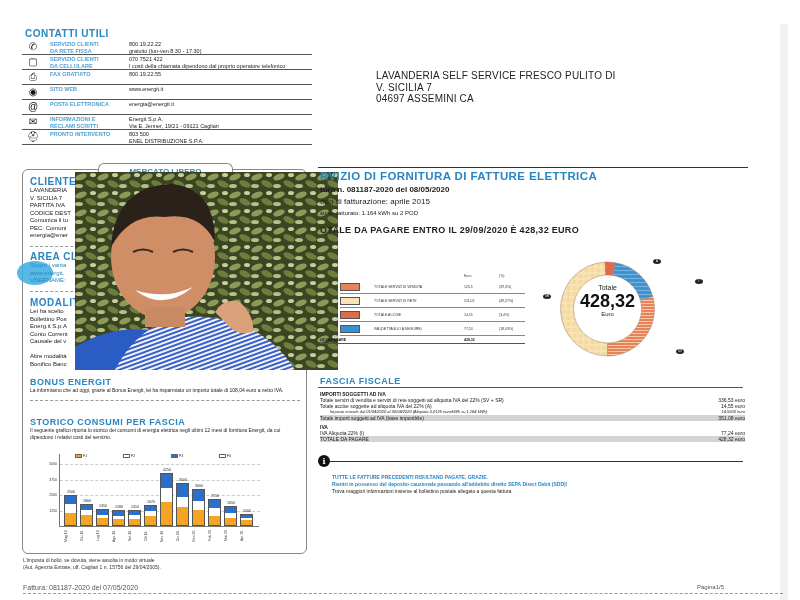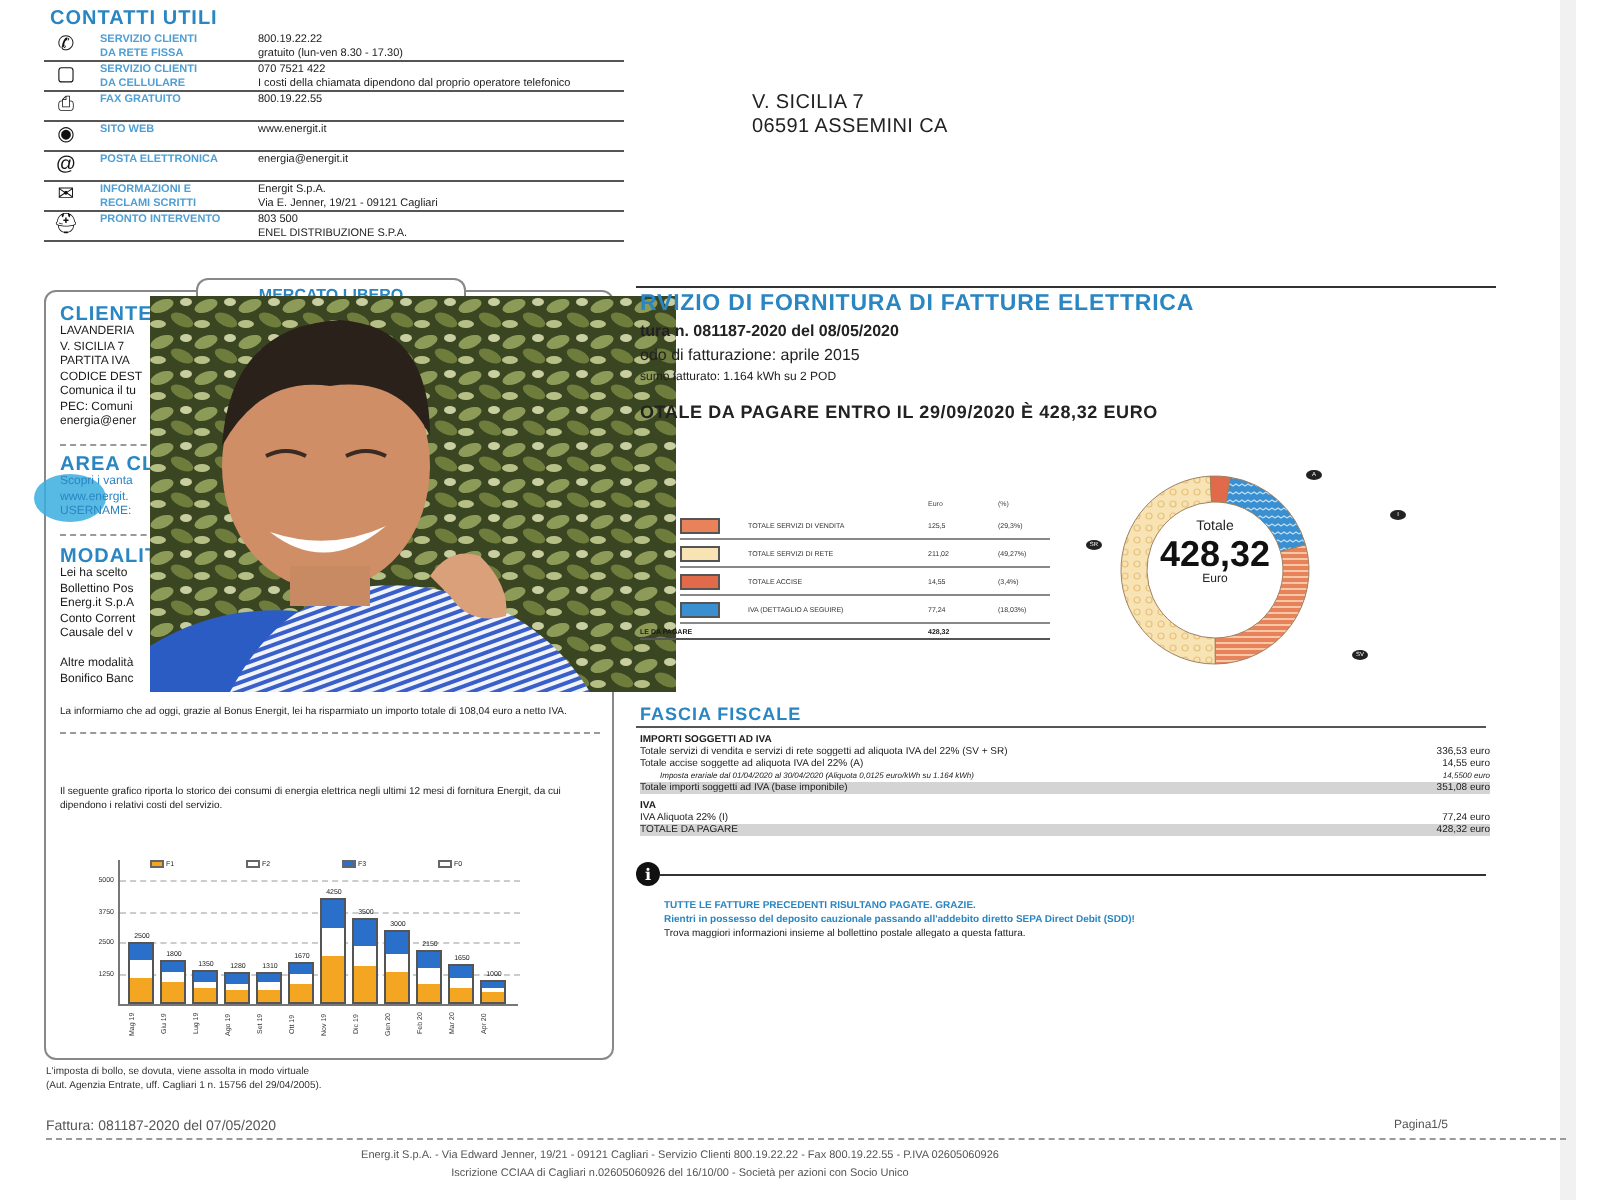--- a/index.html
+++ b/index.html
@@ -1,18 +1,18 @@
 <!DOCTYPE html>
 <html><head>
 <meta charset="utf-8">
 <style>
   * { box-sizing: border-box; margin: 0; padding: 0; }
   html, body { width: 800px; height: 600px; overflow: hidden; background: #ffffff; }
   body { font-family: "Liberation Sans", sans-serif; color: #1a1a1a; position: relative; }
-  .abs { position: absolute; }
+  .abs { position: absolute; margin-top: 24px; }
   .blue { color: #2a86c2; }
   .head { font-weight: bold; color: #2a86c2; letter-spacing: 0.5px; }
   .tiny { font-size: 5px; line-height: 6.5px; }
   .small { font-size: 6px; line-height: 7.5px; }
 
   
   #right-strip { left: 780px; top: 0; width: 8px; height: 600px; background: #f1f1f1; }
 
   
   #contatti-title { left: 25px; top: 4px; font-size: 10px; }
@@ -178,22 +178,23 @@
         <div>PRONTO INTERVENTO</div>
       </div>
       <div class="val">
         <div>803 500</div>
         <div>ENEL DISTRIBUZIONE S.P.A.</div>
       </div>
     </div>
   </div>
 
 <div class="abs" id="address">
+  <div>LAVANDERIA SELF SERVICE FRESCO PULITO DI</div>
   <div>V. SICILIA 7</div>
-  <div>06591 ASSEMINI  CA</div>
+  <div>04697 ASSEMINI  CA</div>
 </div>
 
 <div class="abs" id="left-box"></div>
 <div class="abs" id="mercato-tab">MERCATO LIBERO</div>
 
 <div class="abs lsec" id="cliente">
   <div class="t head">CLIENTE</div>
   <div class="small" id="cliente-lines">
       <div>LAVANDERIA</div>
       <div>V. SICILIA 7</div>
@@ -257,25 +258,27 @@
     <ellipse cx="88" cy="85" rx="52" ry="62" fill="#cf8e66"></ellipse>
     <path d="M36 75 Q40 15 95 12 Q140 15 140 70 Q125 40 90 45 Q55 40 36 75 Z" fill="#2b211b"></path>
     <path d="M60 118 Q88 140 118 115 Q90 128 60 118 Z" fill="#fff"></path>
     <path d="M58 80 Q68 75 78 80" stroke="#3a2a22" stroke-width="2" fill="none"></path>
     <path d="M98 80 Q108 75 118 80" stroke="#3a2a22" stroke-width="2" fill="none"></path>
     <rect x="70" y="135" width="40" height="20" fill="#c88a62"></rect>
   </svg>
 </div>
 
 <div class="abs" id="bonus">
+  <div class="t head">BONUS ENERGIT</div>
   <div class="tiny" style="width:260px;">La informiamo che ad oggi, grazie al Bonus Energit, lei ha risparmiato un importo totale di 108,04 euro a netto IVA.</div>
   <div class="dash" style="margin-top:6px;width:270px;"></div>
 </div>
 
 <div class="abs" id="storico">
+  <div class="t head">STORICO CONSUMI PER FASCIA</div>
   <div class="tiny" style="width:260px;">Il seguente grafico riporta lo storico dei consumi di energia elettrica negli ultimi 12 mesi di fornitura Energit, da cui dipendono i relativi costi del servizio.</div>
 </div>
 
 <div class="abs" id="chart">
   <div class="axis-y"></div>
   <div class="axis-x"></div>
 <div class="grid" style="top: 56.5px;"></div>
     <div class="ytick" style="top: 54.5px;">1250</div>
     <div class="grid" style="top: 41px;"></div>
     <div class="ytick" style="top: 39px;">2500</div>

